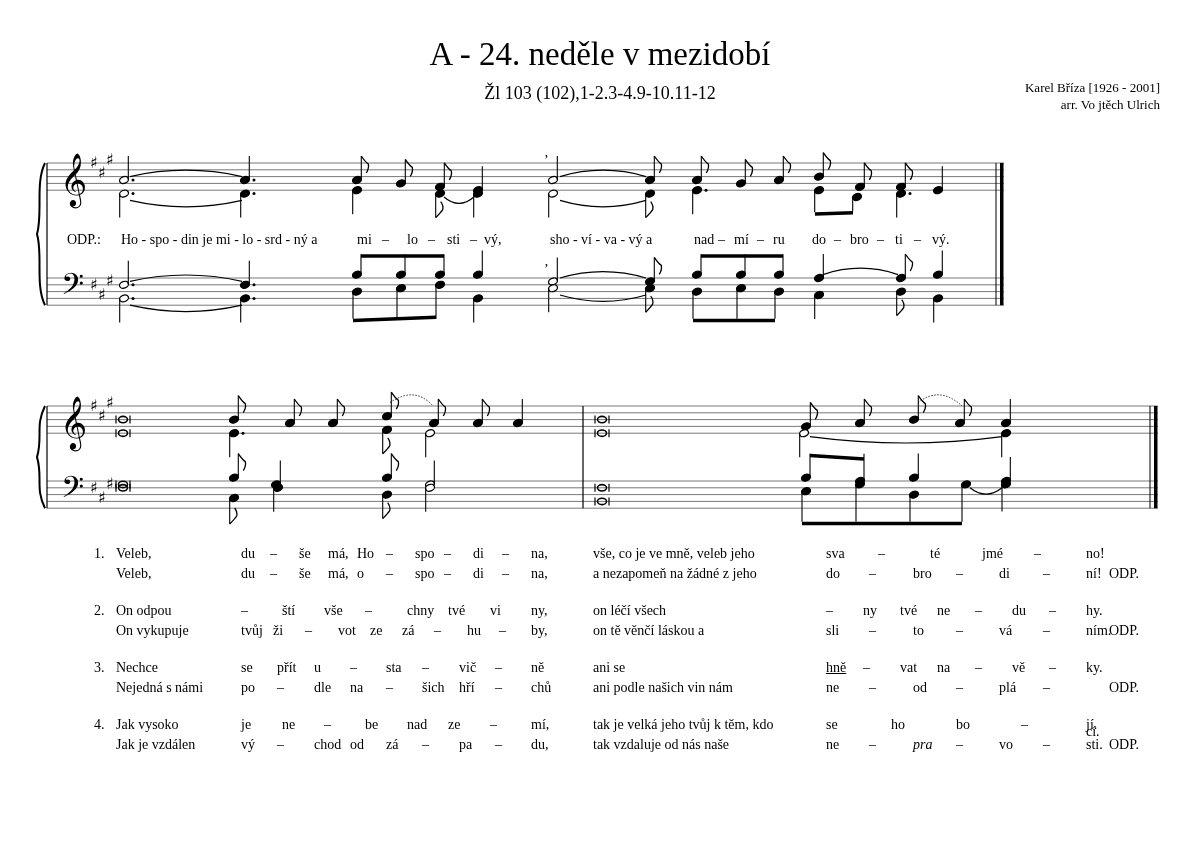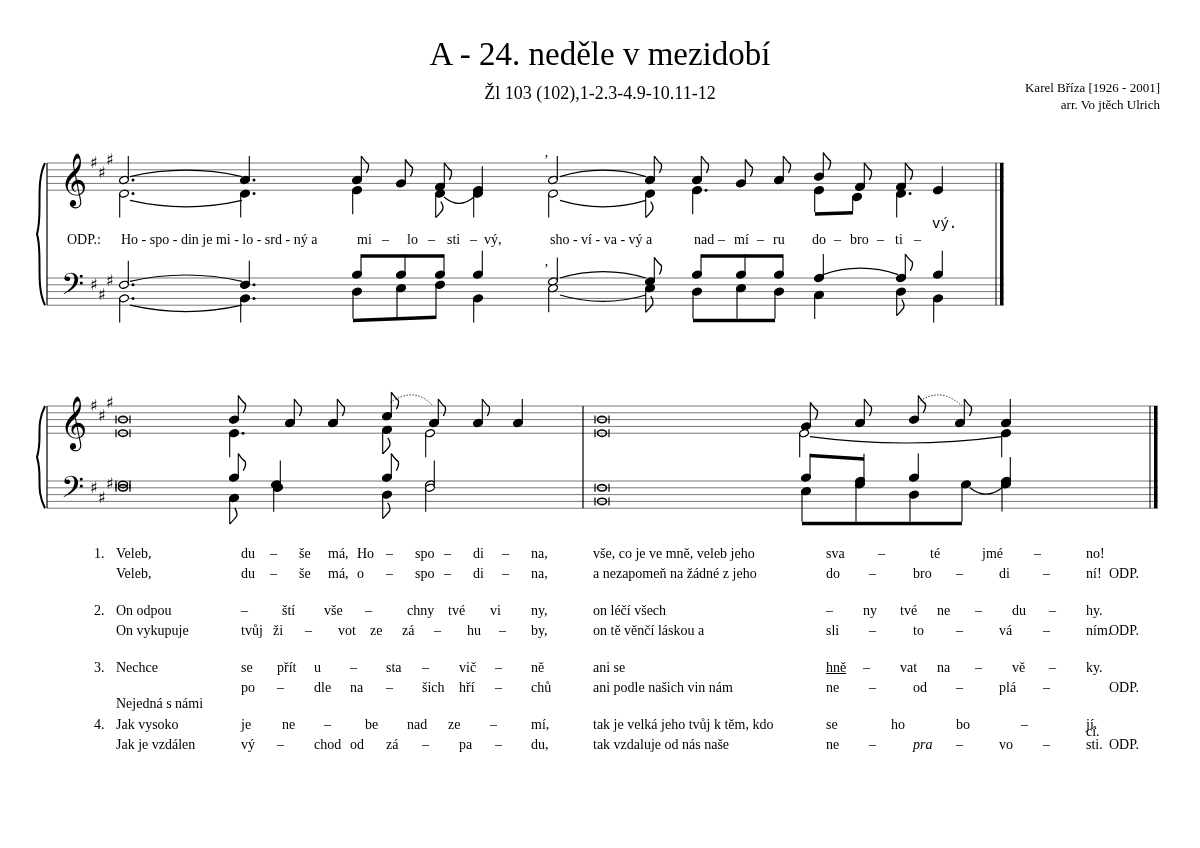--- a/index.html
+++ b/index.html
@@ -356,21 +356,21 @@
     <div class="lyr" style="left: 718px; top: 232px;">–</div>
     <div class="lyr" style="left: 734px; top: 232px;">mí</div>
     <div class="lyr" style="left: 757px; top: 232px;">–</div>
     <div class="lyr" style="left: 773px; top: 232px;">ru</div>
     <div class="lyr" style="left: 812px; top: 232px;">do</div>
     <div class="lyr" style="left: 834px; top: 232px;">–</div>
     <div class="lyr" style="left: 850px; top: 232px;">bro</div>
     <div class="lyr" style="left: 877px; top: 232px;">–</div>
     <div class="lyr" style="left: 895px; top: 232px;">ti</div>
     <div class="lyr" style="left: 914px; top: 232px;">–</div>
-    <div class="lyr" style="left: 932px; top: 216px; font-family: Liberation Mono, monospace;">vý.</div>
+    <div class="lyr" style="left: 932px; top: 232px;">vý.</div>
   </div>
 <div id="verses">
     <div class="vrow" style="left: 94px; top: 546px;">1.</div>
     <div class="vrow" style="left: 0px; top: 546px;">
       <span style="left: 116px;">Veleb,</span>
       <span style="left: 241px;">du</span>
       <span style="left: 270px;">–</span>
       <span style="left: 299px;">še</span>
       <span style="left: 328px;">má,</span>
       <span style="left: 357px;">Ho</span>
@@ -470,21 +470,21 @@
       <span style="left: 826px; text-decoration: underline;">hně</span>
       <span style="left: 863px;">–</span>
       <span style="left: 900px;">vat</span>
       <span style="left: 937px;">na</span>
       <span style="left: 975px;">–</span>
       <span style="left: 1012px;">vě</span>
       <span style="left: 1049px;">–</span>
       <span style="left: 1086px;">ky.</span>
     </div>
     <div class="vrow" style="left: 0px; top: 680px;">
-      <span style="left: 116px; margin-top: 16px;">Nejedná s námi</span>
+      <span style="left: 116px;">Nejedná s námi</span>
       <span style="left: 241px;">po</span>
       <span style="left: 277px;">–</span>
       <span style="left: 314px;">dle</span>
       <span style="left: 350px;">na</span>
       <span style="left: 386px;">–</span>
       <span style="left: 422px;">šich</span>
       <span style="left: 459px;">hří</span>
       <span style="left: 495px;">–</span>
       <span style="left: 531px;">chů</span>
       <span style="left: 593px;">ani podle našich vin nám</span>

